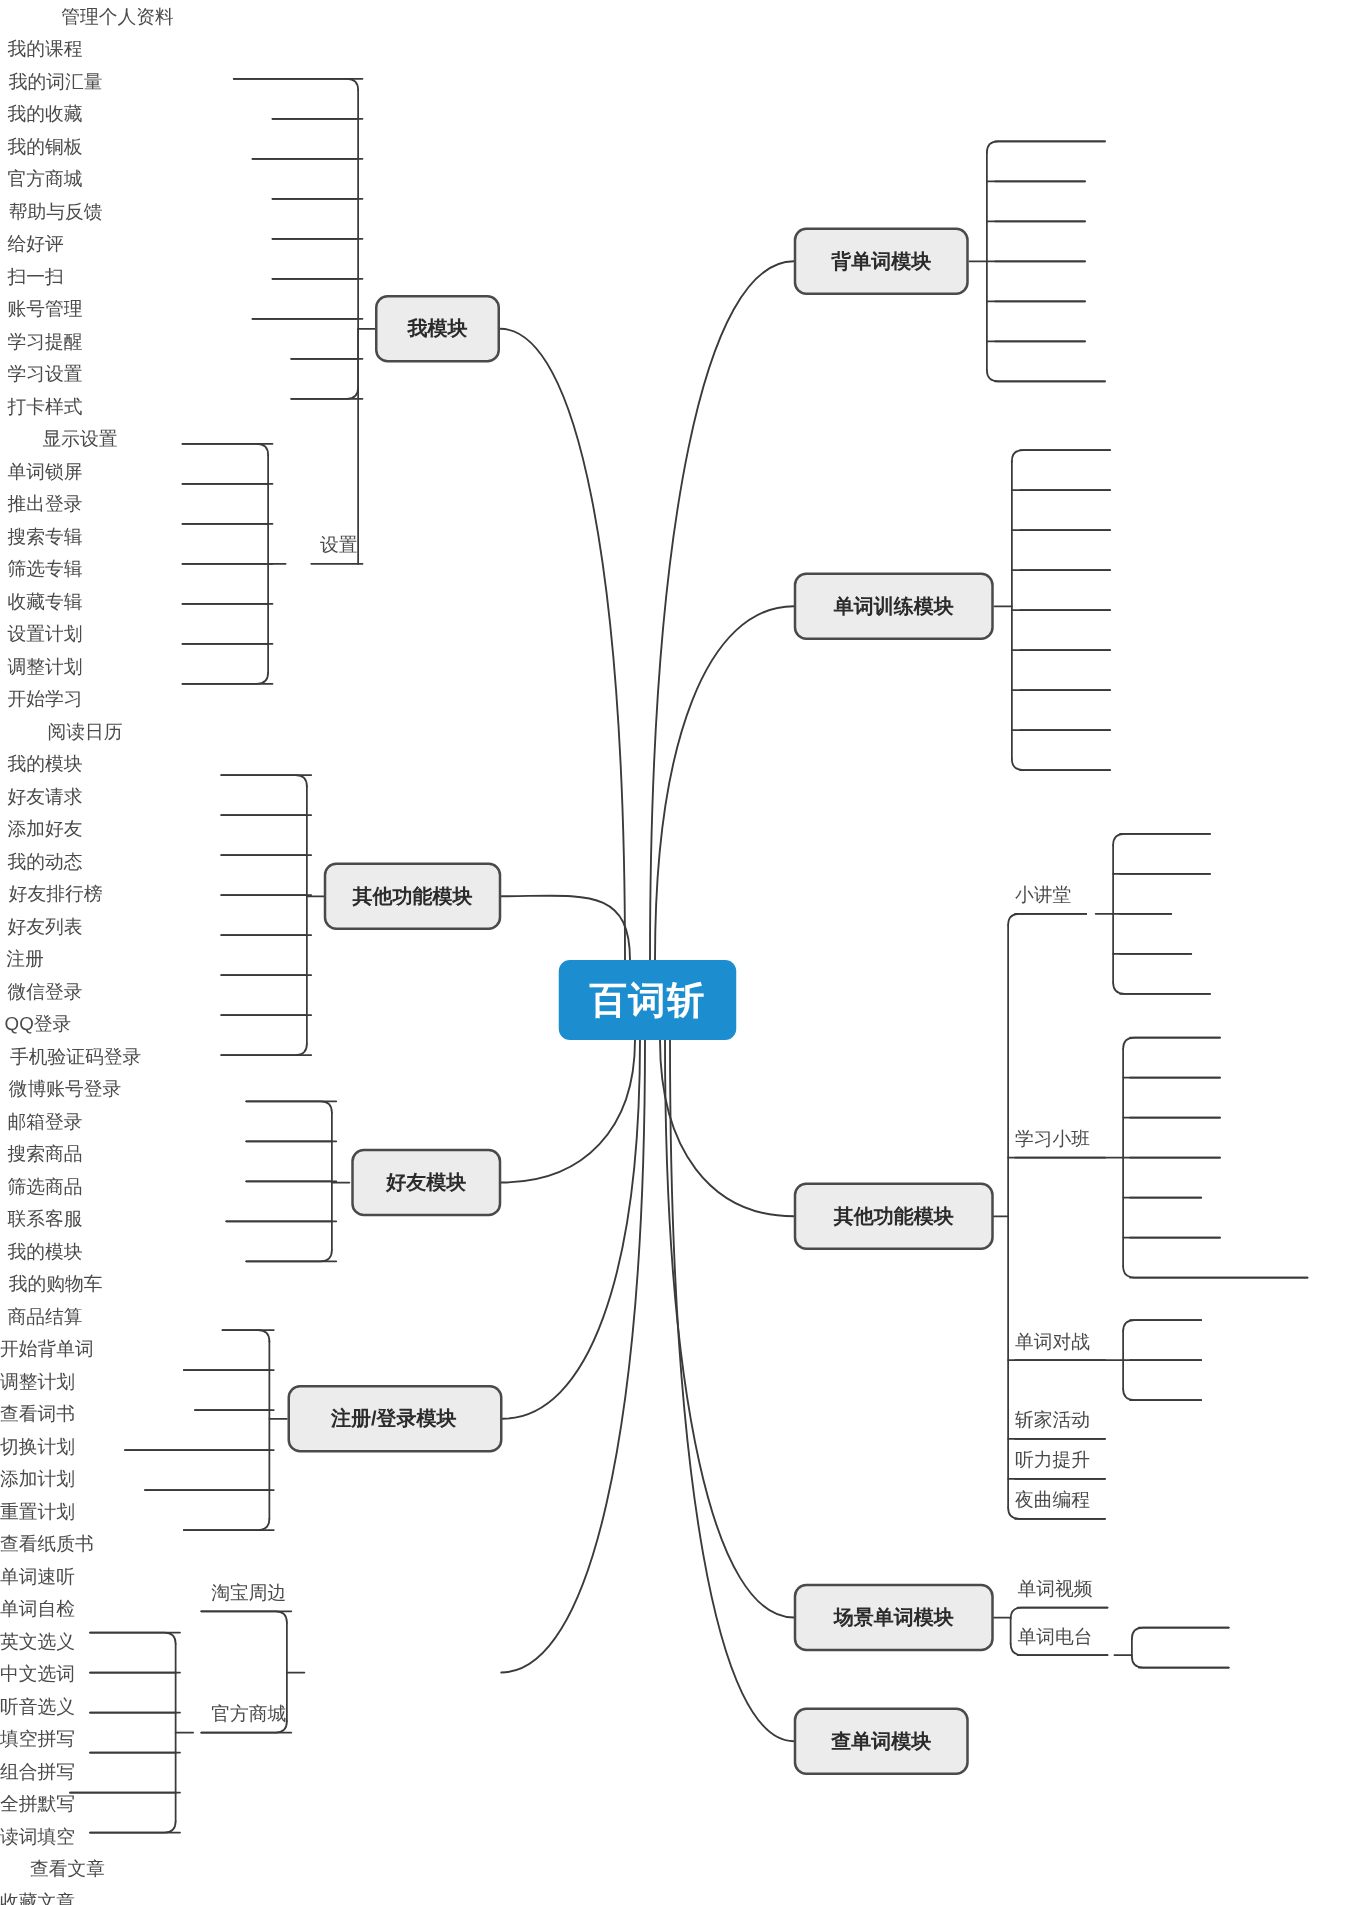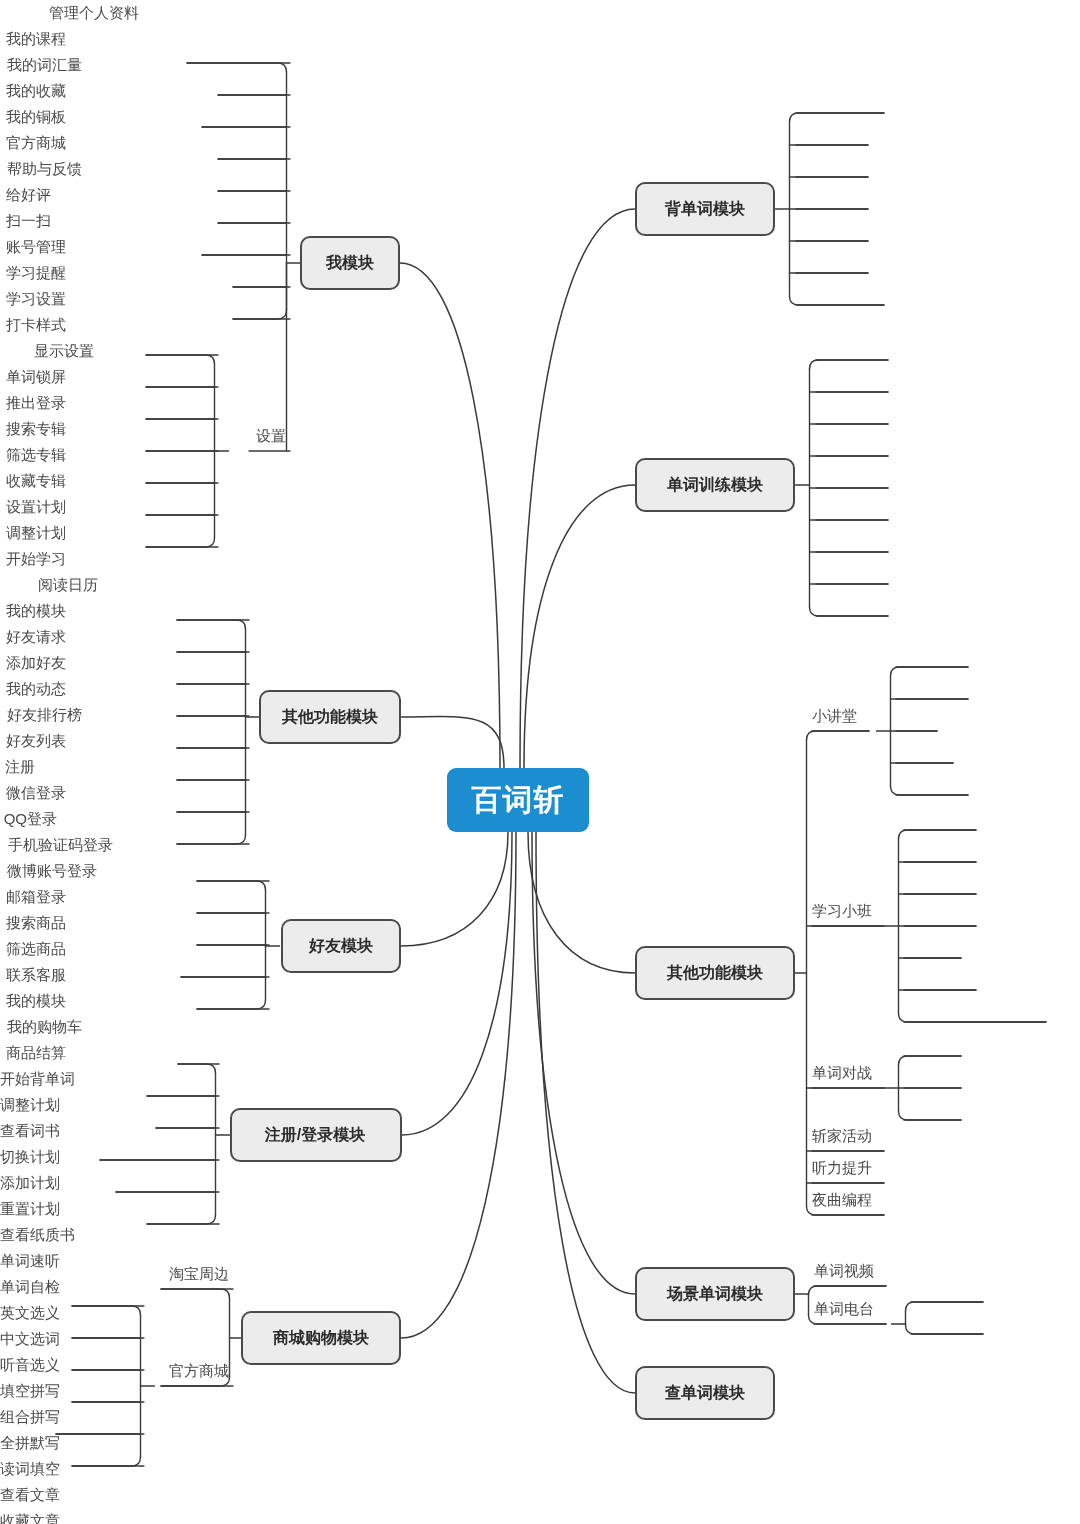--- a/index.html
+++ b/index.html
@@ -243,21 +243,20 @@
       <path d="M905.5,1311 L905.5,1325" fill="none" stroke="#3a3a3a" stroke-width="1.4" stroke-linecap="round"></path>
       <path d="M905.5,1311 Q905.5,1302 914.5,1302 L983,1302" fill="none" stroke="#3a3a3a" stroke-width="1.4" stroke-linecap="round"></path>
       <path d="M905.5,1325 Q905.5,1334 914.5,1334 L983,1334" fill="none" stroke="#3a3a3a" stroke-width="1.4" stroke-linecap="round"></path>
       <path d="M905.5,1324 L891.5,1324" fill="none" stroke="#3a3a3a" stroke-width="1.4" stroke-linecap="round"></path>
     </svg>
 <div class="node root" style="left: 447px; top: 768px; width: 142px; height: 64px;">百词斩</div>
     <div class="node module" style="left: 300px; top: 236px; width: 100px; height: 54px;">我模块</div>
     <div class="node module" style="left: 259px; top: 690px; width: 142px; height: 54px;">其他功能模块</div>
     <div class="node module" style="left: 281px; top: 919px; width: 120px; height: 54px;">好友模块</div>
     <div class="node module" style="left: 230px; top: 1108px; width: 172px; height: 54px; padding-left: 12px;">注册/登录模块</div>
-    <div class="node module" style="left: 241px; top: 1311px; width: 160px; height: 54px;">商城购物模块</div>
     <div class="node module" style="left: 635px; top: 182px; width: 140px; height: 54px;">背单词模块</div>
     <div class="node module" style="left: 635px; top: 946px; width: 160px; height: 54px;">其他功能模块</div>
     <div class="node module" style="left: 635px; top: 458px; width: 160px; height: 54px;">单词训练模块</div>
     <div class="node module" style="left: 635px; top: 1267px; width: 160px; height: 54px;">场景单词模块</div>
     <div class="node module" style="left: 635px; top: 1366px; width: 140px; height: 54px;">查单词模块</div>
     <div class="leaf l" style="left: 189px; top: 35px; width: 97px; height: 26px; padding-left: 42px;">管理个人资料</div>
     <div class="leaf l" style="left: 220px; top: 67px; width: 66px; height: 26px;">我的课程</div>
     <div class="leaf l" style="left: 204px; top: 99px; width: 82px; height: 26px;">我的词汇量</div>
     <div class="leaf l" style="left: 220px; top: 131px; width: 66px; height: 26px;">我的收藏</div>
     <div class="leaf l" style="left: 220px; top: 163px; width: 66px; height: 26px;">我的铜板</div>
@@ -310,21 +309,21 @@
     <div class="leaf r" style="left: 816px; top: 332px; width: 66px; height: 26px;">单词速听</div>
     <div class="leaf r" style="left: 816px; top: 364px; width: 66px; height: 26px;">单词自检</div>
     <div class="leaf r" style="left: 816px; top: 396px; width: 66px; height: 26px;">英文选义</div>
     <div class="leaf r" style="left: 816px; top: 428px; width: 66px; height: 26px;">中文选词</div>
     <div class="leaf r" style="left: 816px; top: 460px; width: 66px; height: 26px;">听音选义</div>
     <div class="leaf r" style="left: 816px; top: 492px; width: 66px; height: 26px;">填空拼写</div>
     <div class="leaf r" style="left: 816px; top: 524px; width: 66px; height: 26px; font-family: Liberation Serif, serif;">组合拼写</div>
     <div class="leaf r" style="left: 816px; top: 556px; width: 66px; height: 26px;">全拼默写</div>
     <div class="leaf r" style="left: 816px; top: 588px; width: 66px; height: 26px;">读词填空</div>
     <div class="node group r" style="left: 812px; top: 703px; width: 51px; height: 26px;">小讲堂</div>
-    <div class="leaf r" style="left: 896px; top: 639px; width: 66px; height: 26px;">查看文章</div>
+    <div class="leaf r" style="left: 896px; top: 639px; width: 66px; height: 26px; padding-left: 24px;">查看文章</div>
     <div class="leaf r" style="left: 896px; top: 671px; width: 66px; height: 26px;">收藏文章</div>
     <div class="node group r" style="left: 812px; top: 898px; width: 66px; height: 26px;">学习小班</div>
     <div class="node group r" style="left: 812px; top: 1060px; width: 66px; height: 26px;">单词对战</div>
     <div class="node leaf r" style="left: 812px; top: 1123px; width: 66px; height: 26px;">斩家活动</div>
     <div class="node leaf r" style="left: 812px; top: 1155px; width: 66px; height: 26px;">听力提升</div>
     <div class="node leaf r" style="left: 812px; top: 1187px; width: 66px; height: 26px;">夜曲编程</div>
     <div class="node leaf r" style="left: 814px; top: 1258px; width: 66px; height: 26px;">单词视频</div>
     <div class="node group r" style="left: 814px; top: 1296px; width: 66px; height: 26px;">单词电台</div>
   </div>
 

